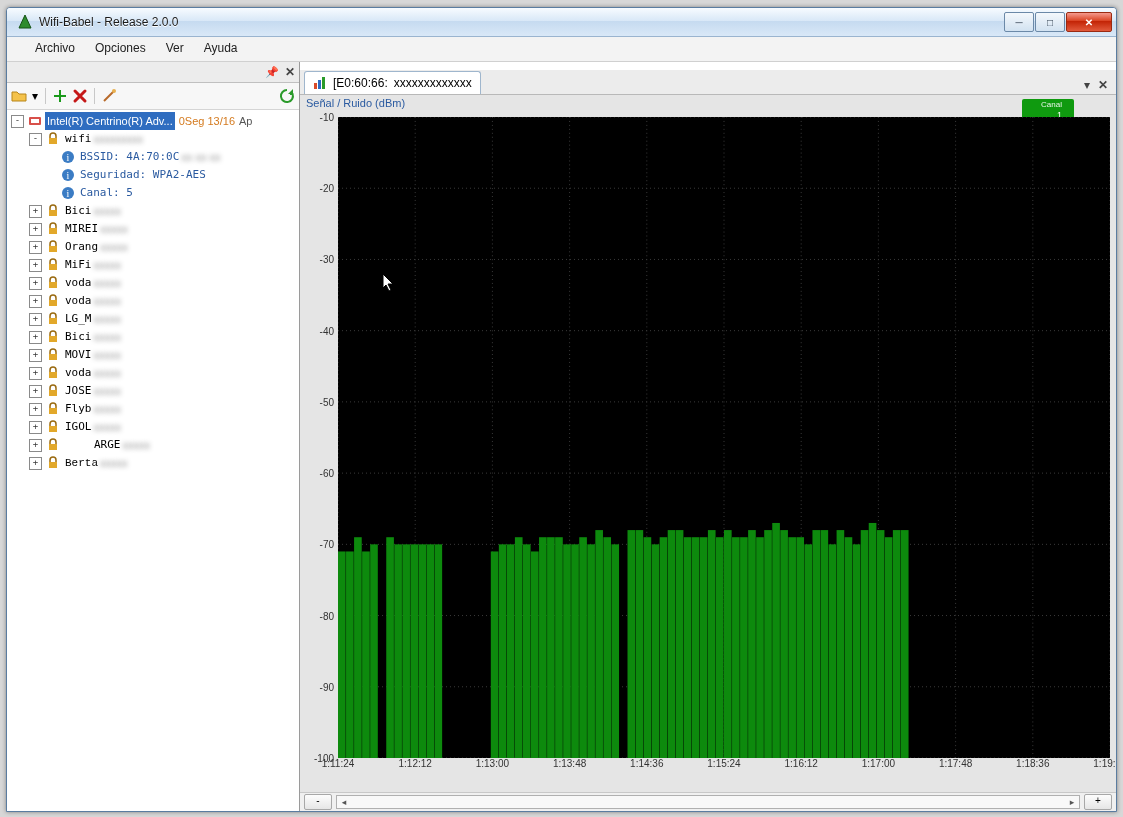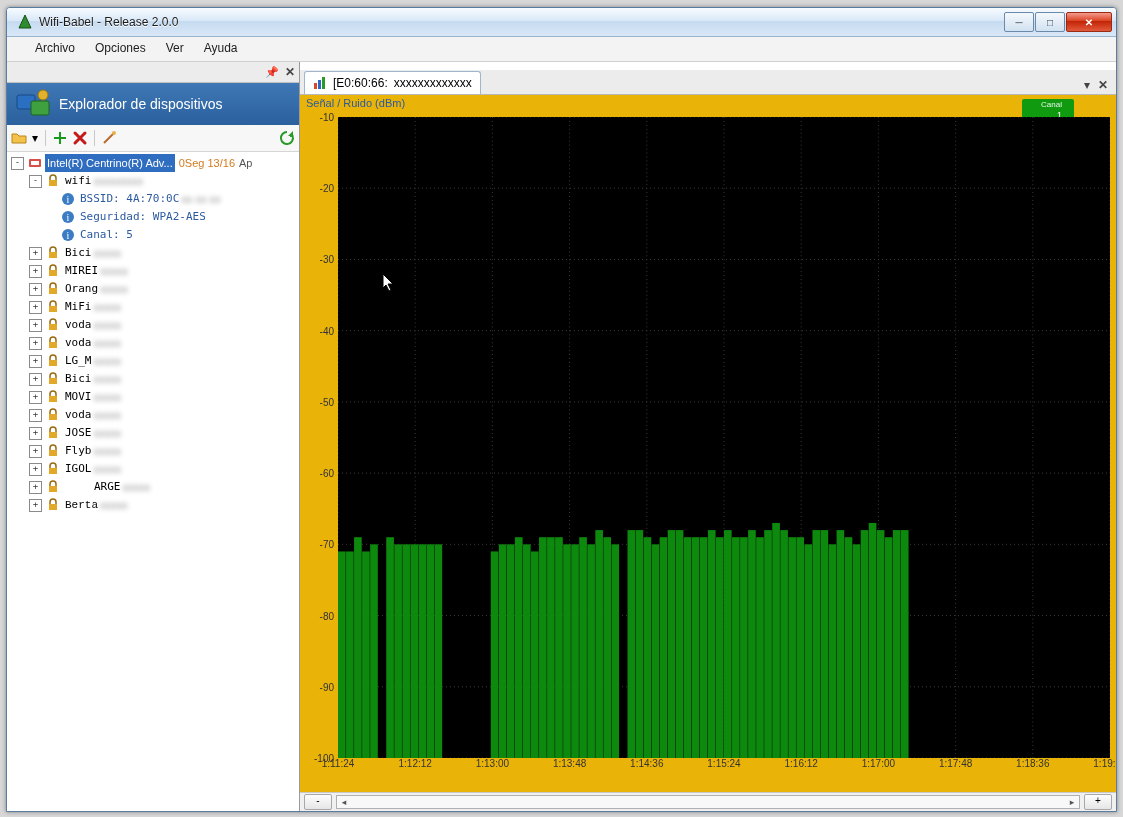--- a/index.html
+++ b/index.html
@@ -32,21 +32,21 @@
   .tree .sel{background:#2f6dc0;color:#fff;}
   .tree .info{color:#2a5aa0;font-family:monospace;font-size:11px;}
   .tree .blur{color:transparent;text-shadow:0 0 5px #8a8a8a;}
   .tree .suffix{color:#555;margin-left:4px;}
   .panel-right{flex:1;display:flex;flex-direction:column;min-width:0;}
   .tabbar{height:24px;background:#ececec;border-bottom:1px solid #b8b8b8;display:flex;align-items:flex-end;padding:0 4px;margin-top:8px;}
   .tab{height:22px;border:1px solid #9fb6cd;border-bottom:none;background:#fff;border-radius:3px 3px 0 0;display:flex;align-items:center;padding:0 8px;font-size:12px;gap:6px;max-width:280px;}
   .tab .tab-icon{width:14px;height:14px;}
   .tabbar .spacer{flex:1;}
   .tabbar .tctrl{color:#444;font-size:12px;padding:2px 4px;cursor:default;}
-  .chart-wrap{flex:1;display:flex;flex-direction:column;background:#eab308;position:relative;}
+  .chart-wrap{flex:1;display:flex;flex-direction:column;background:#e5e5e5;position:relative;}
   .chart-title{position:absolute;left:6px;top:2px;font-size:11px;color:#2a5aa0;}
   .chart-badge{position:absolute;right:42px;top:4px;background:#0f9a0f;color:#fff;font-size:9px;line-height:10px;text-align:right;padding:1px 12px;border-radius:2px;min-width:28px;}
   .chart-badge small{display:block;font-size:8px;opacity:.9;}
   .chart-area{flex:1;margin:22px 6px 0 6px;position:relative;}
   .plot{position:absolute;left:32px;right:0;top:0;bottom:34px;background:#000;}
   .yaxis{position:absolute;left:0;top:0;bottom:34px;width:30px;}
   .yaxis .tick{position:absolute;right:2px;font-size:10px;color:#333;transform:translateY(-50%);}
   .xaxis{position:absolute;left:32px;right:0;bottom:14px;height:20px;}
   .xaxis .tick{position:absolute;top:0;font-size:10px;color:#333;transform:translateX(-50%);}
   .grid line{stroke:#3a3a3a;stroke-dasharray:1 3;}
@@ -83,30 +83,20 @@
     <div class="item">Ver</div>
     <div class="item">Ayuda</div>
   </div>
 
   <div class="body">
 
     <div class="panel-left">
       <div class="panel-head">
         <span class="pin">📌</span>
         <span class="x">✕</span>
-      </div>
-      <div class="panel-title">
-        <span class="big-icon">
-          <svg viewBox="0 0 36 34">
-            <rect x="2" y="8" width="18" height="14" rx="2" fill="#2b6fc2" stroke="#174a85"></rect>
-            <rect x="16" y="14" width="18" height="14" rx="2" fill="#3fa03f" stroke="#1d641d"></rect>
-            <circle cx="28" cy="8" r="5" fill="#e2b22a" stroke="#9a7410"></circle>
-          </svg>
-        </span>
-        <span>Explorador de dispositivos</span>
       </div>
       <div class="toolbar">
         <span class="tb">
           <svg viewBox="0 0 16 16">
               <path d="M1 4h5l2 2h7v7H1z" fill="#f4c24b" stroke="#b8861b"></path>
             </svg>
         </span>
         <span class="tb" style="width:8px;">▾</span>
         <span class="sep"></span>
         <span class="tb">

